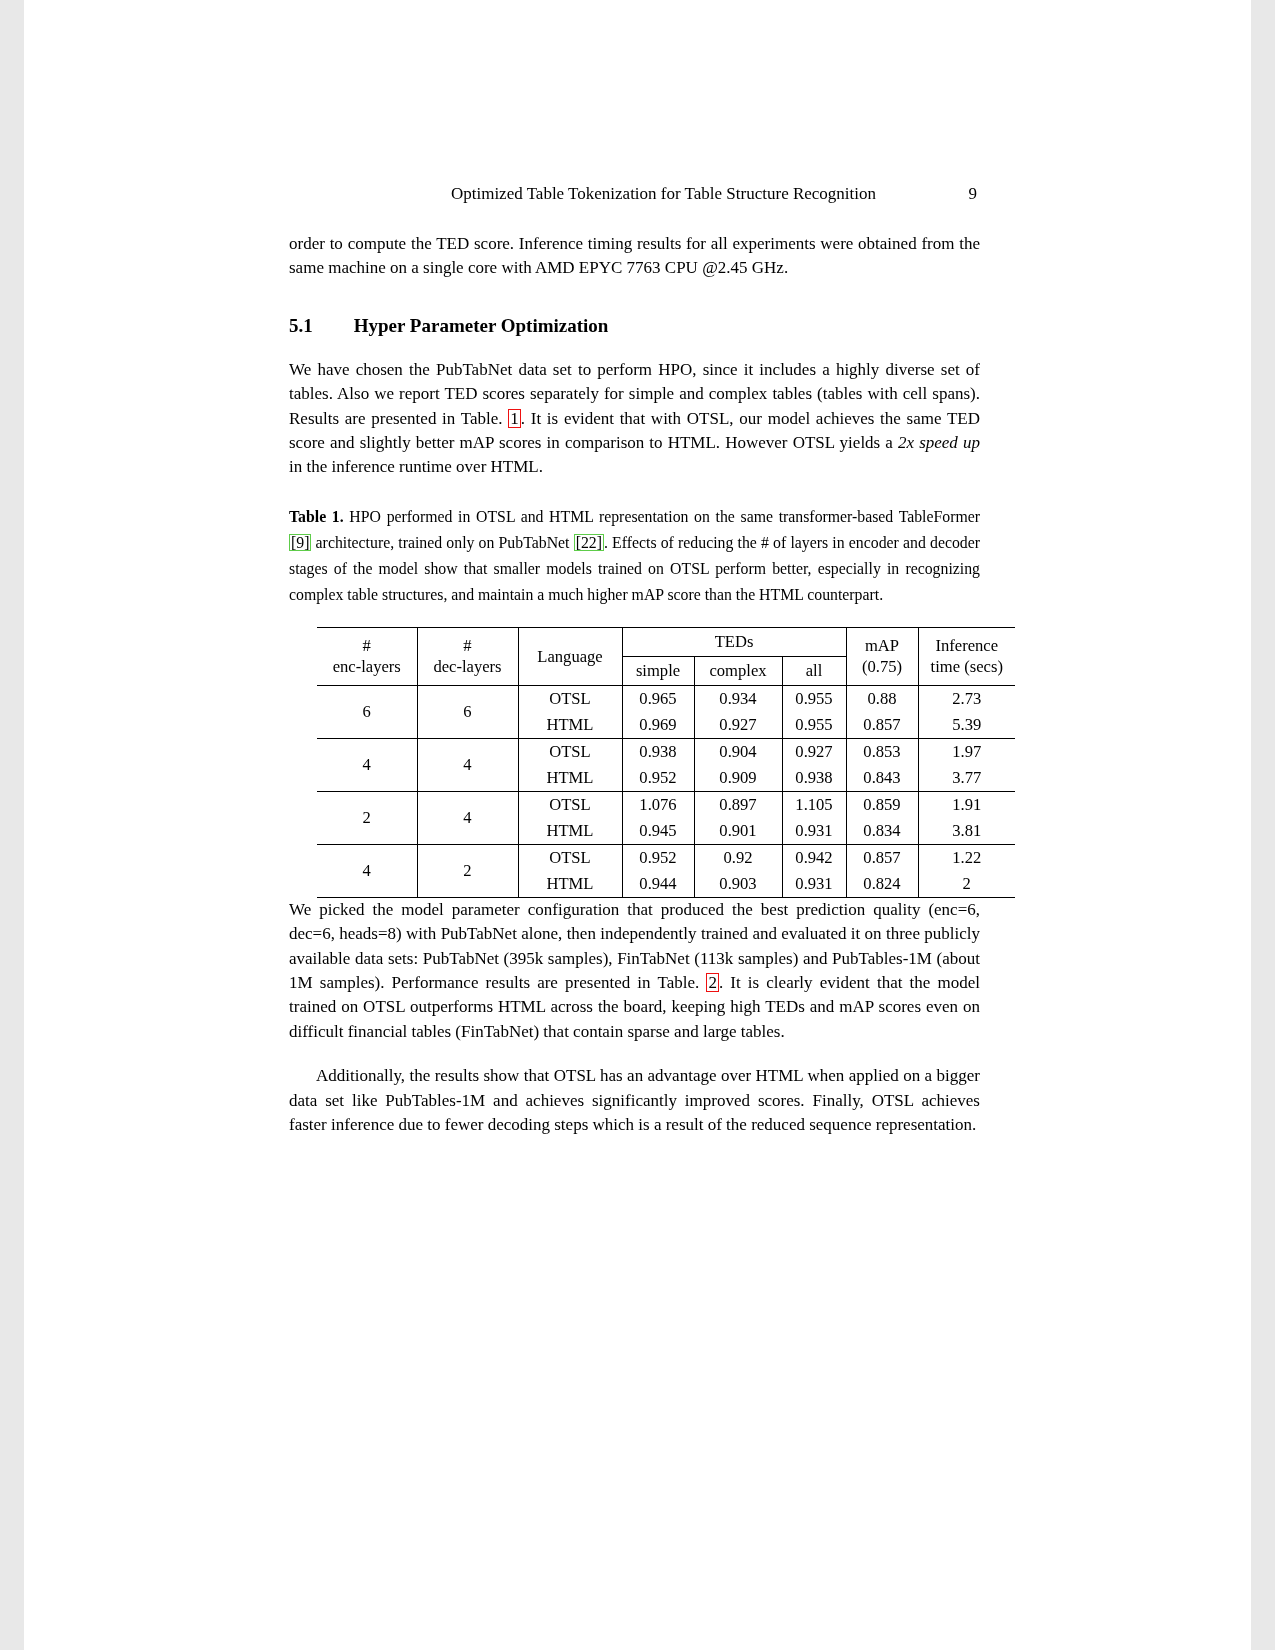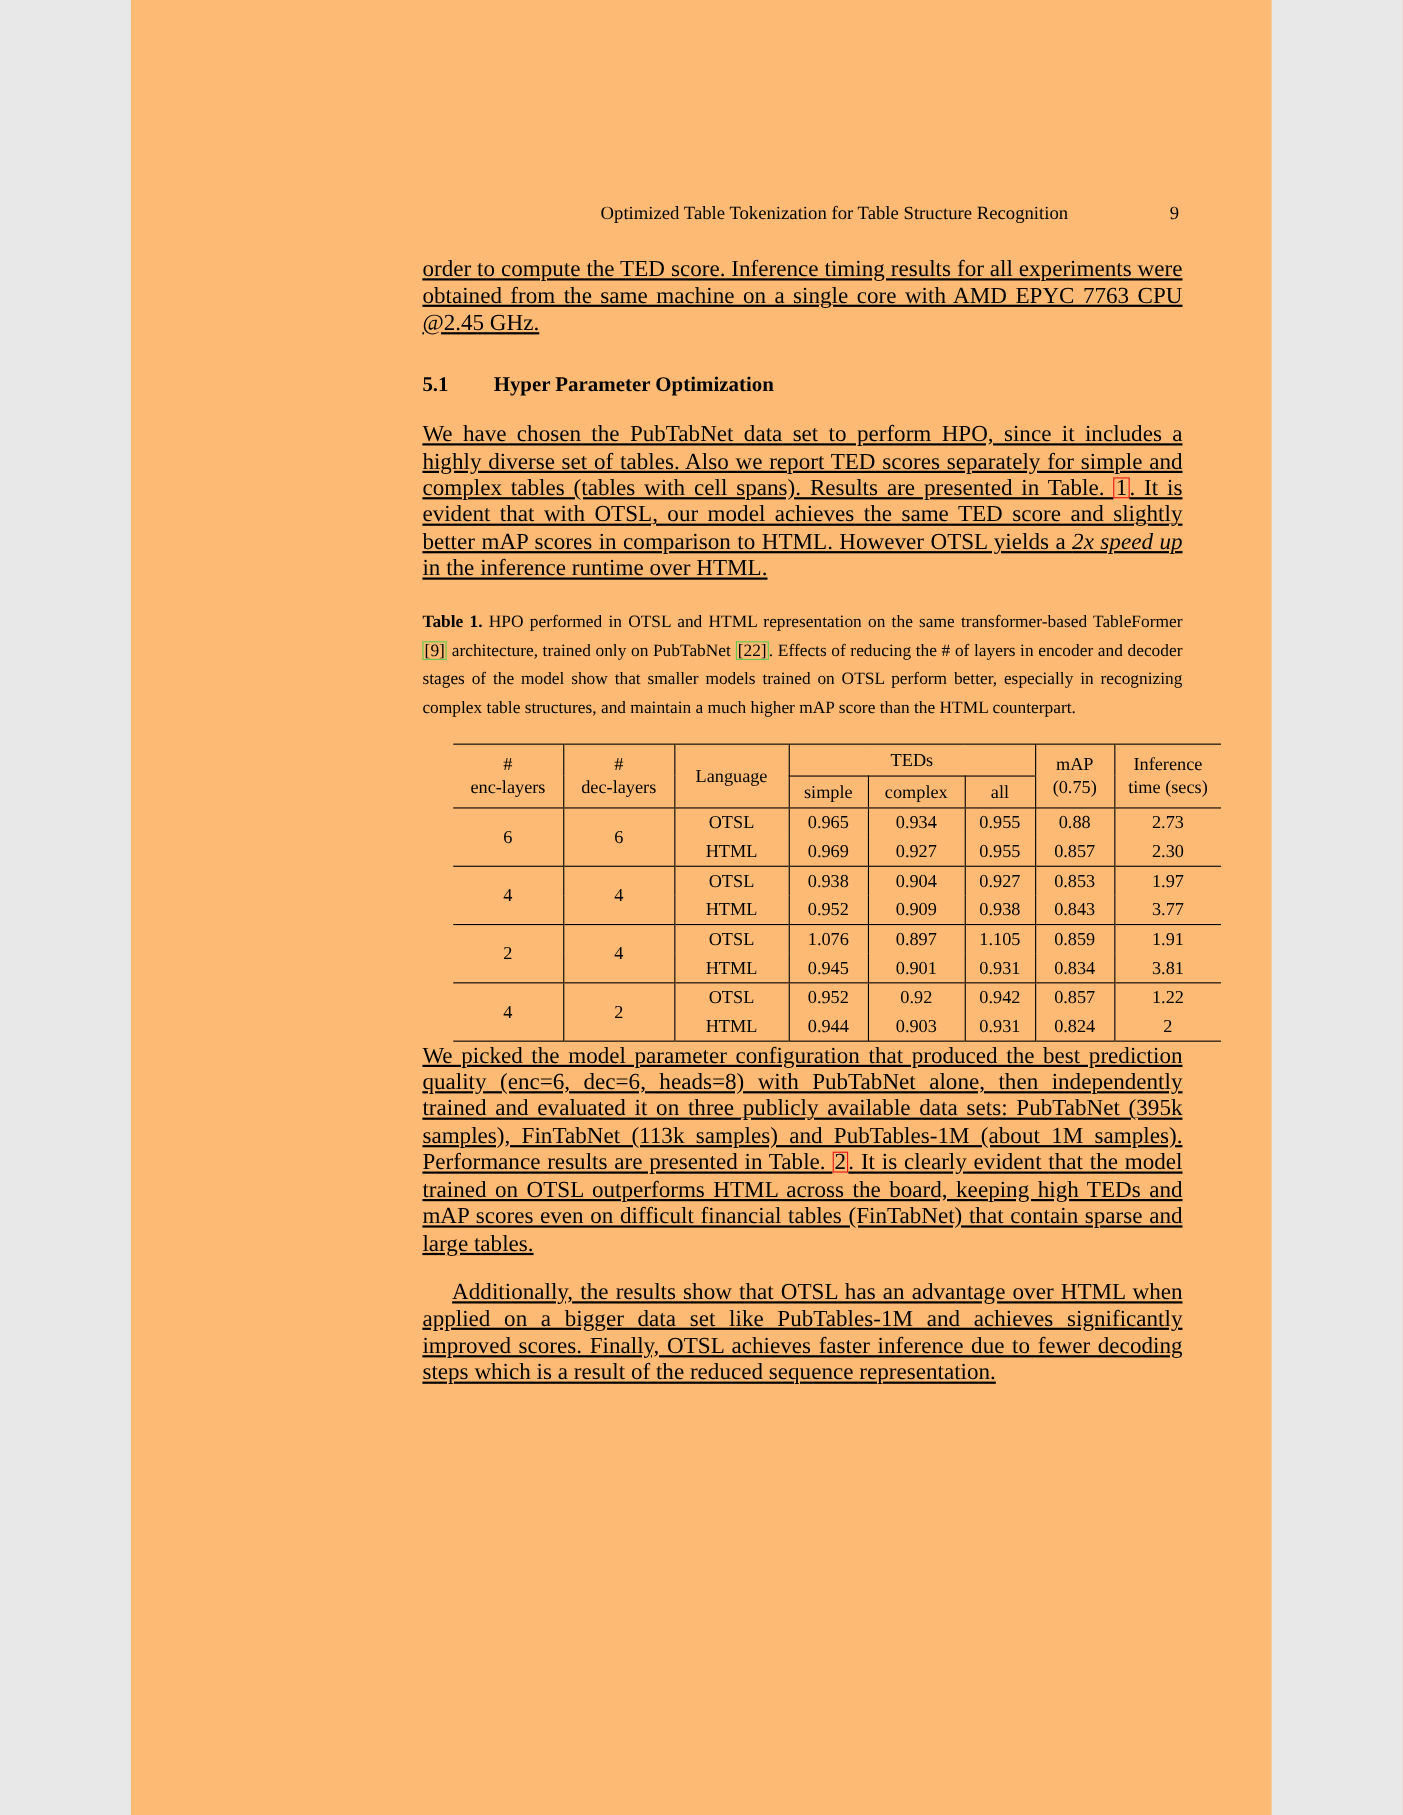--- a/index.html
+++ b/index.html
@@ -1,44 +1,43 @@
 <!DOCTYPE html>
 <html><head>
 <meta charset="utf-8">
 <style>
   html,body { margin:0; padding:0; background:#e8e8e8; }
   .page {
     position:relative;
-    width:1037px; height:1650px;
+    width:1227px; height:1650px;
     margin:0 auto;
-    background:#fdba74;
+    background:#ffffff;
     color:#000;
     font-family:"Liberation Serif","DejaVu Serif",serif;
   }
   .content {
     position:absolute;
     left:265px; top:184px;
     width:691px;
   }
   
   .running-head {
     position:relative;
     font-size:17px;
     height:22px;
     margin-bottom:26px;
   }
   .rh-title { text-align:center; padding-left:58px; }
   .rh-page { position:absolute; right:3px; top:0; }
   
   .para {
-    font-size:21px;
+    font-size:17px;
     line-height:24.4px;
     text-align:justify;
     margin:0;
-    text-decoration:underline;
   }
   .indent { text-indent:27px;margin-top:20px; }
   .it { font-style:italic; }
   .section-heading {
     margin:34px 0 21px 0;
     font-size:19px;
     font-weight:bold;
   }
   .section-heading .num { margin-right:41px; }
   
@@ -142,21 +141,21 @@
             <td class="bl">0.955</td>
             <td class="bl b">0.88</td>
             <td class="bl b">2.73</td>
           </tr>
           <tr>
             <td class="bl">HTML</td>
             <td class="bl">0.969</td>
             <td class="bl">0.927</td>
             <td class="bl">0.955</td>
             <td class="bl">0.857</td>
-            <td class="bl">2.30</td>
+            <td class="bl">5.39</td>
           </tr>
 
           <tr class="gstart">
             <td rowspan="2">4</td>
             <td rowspan="2" class="bl">4</td>
             <td class="bl">OTSL</td>
             <td class="bl">0.938</td>
             <td class="bl">0.904</td>
             <td class="bl">0.927</td>
             <td class="bl b">0.853</td>

